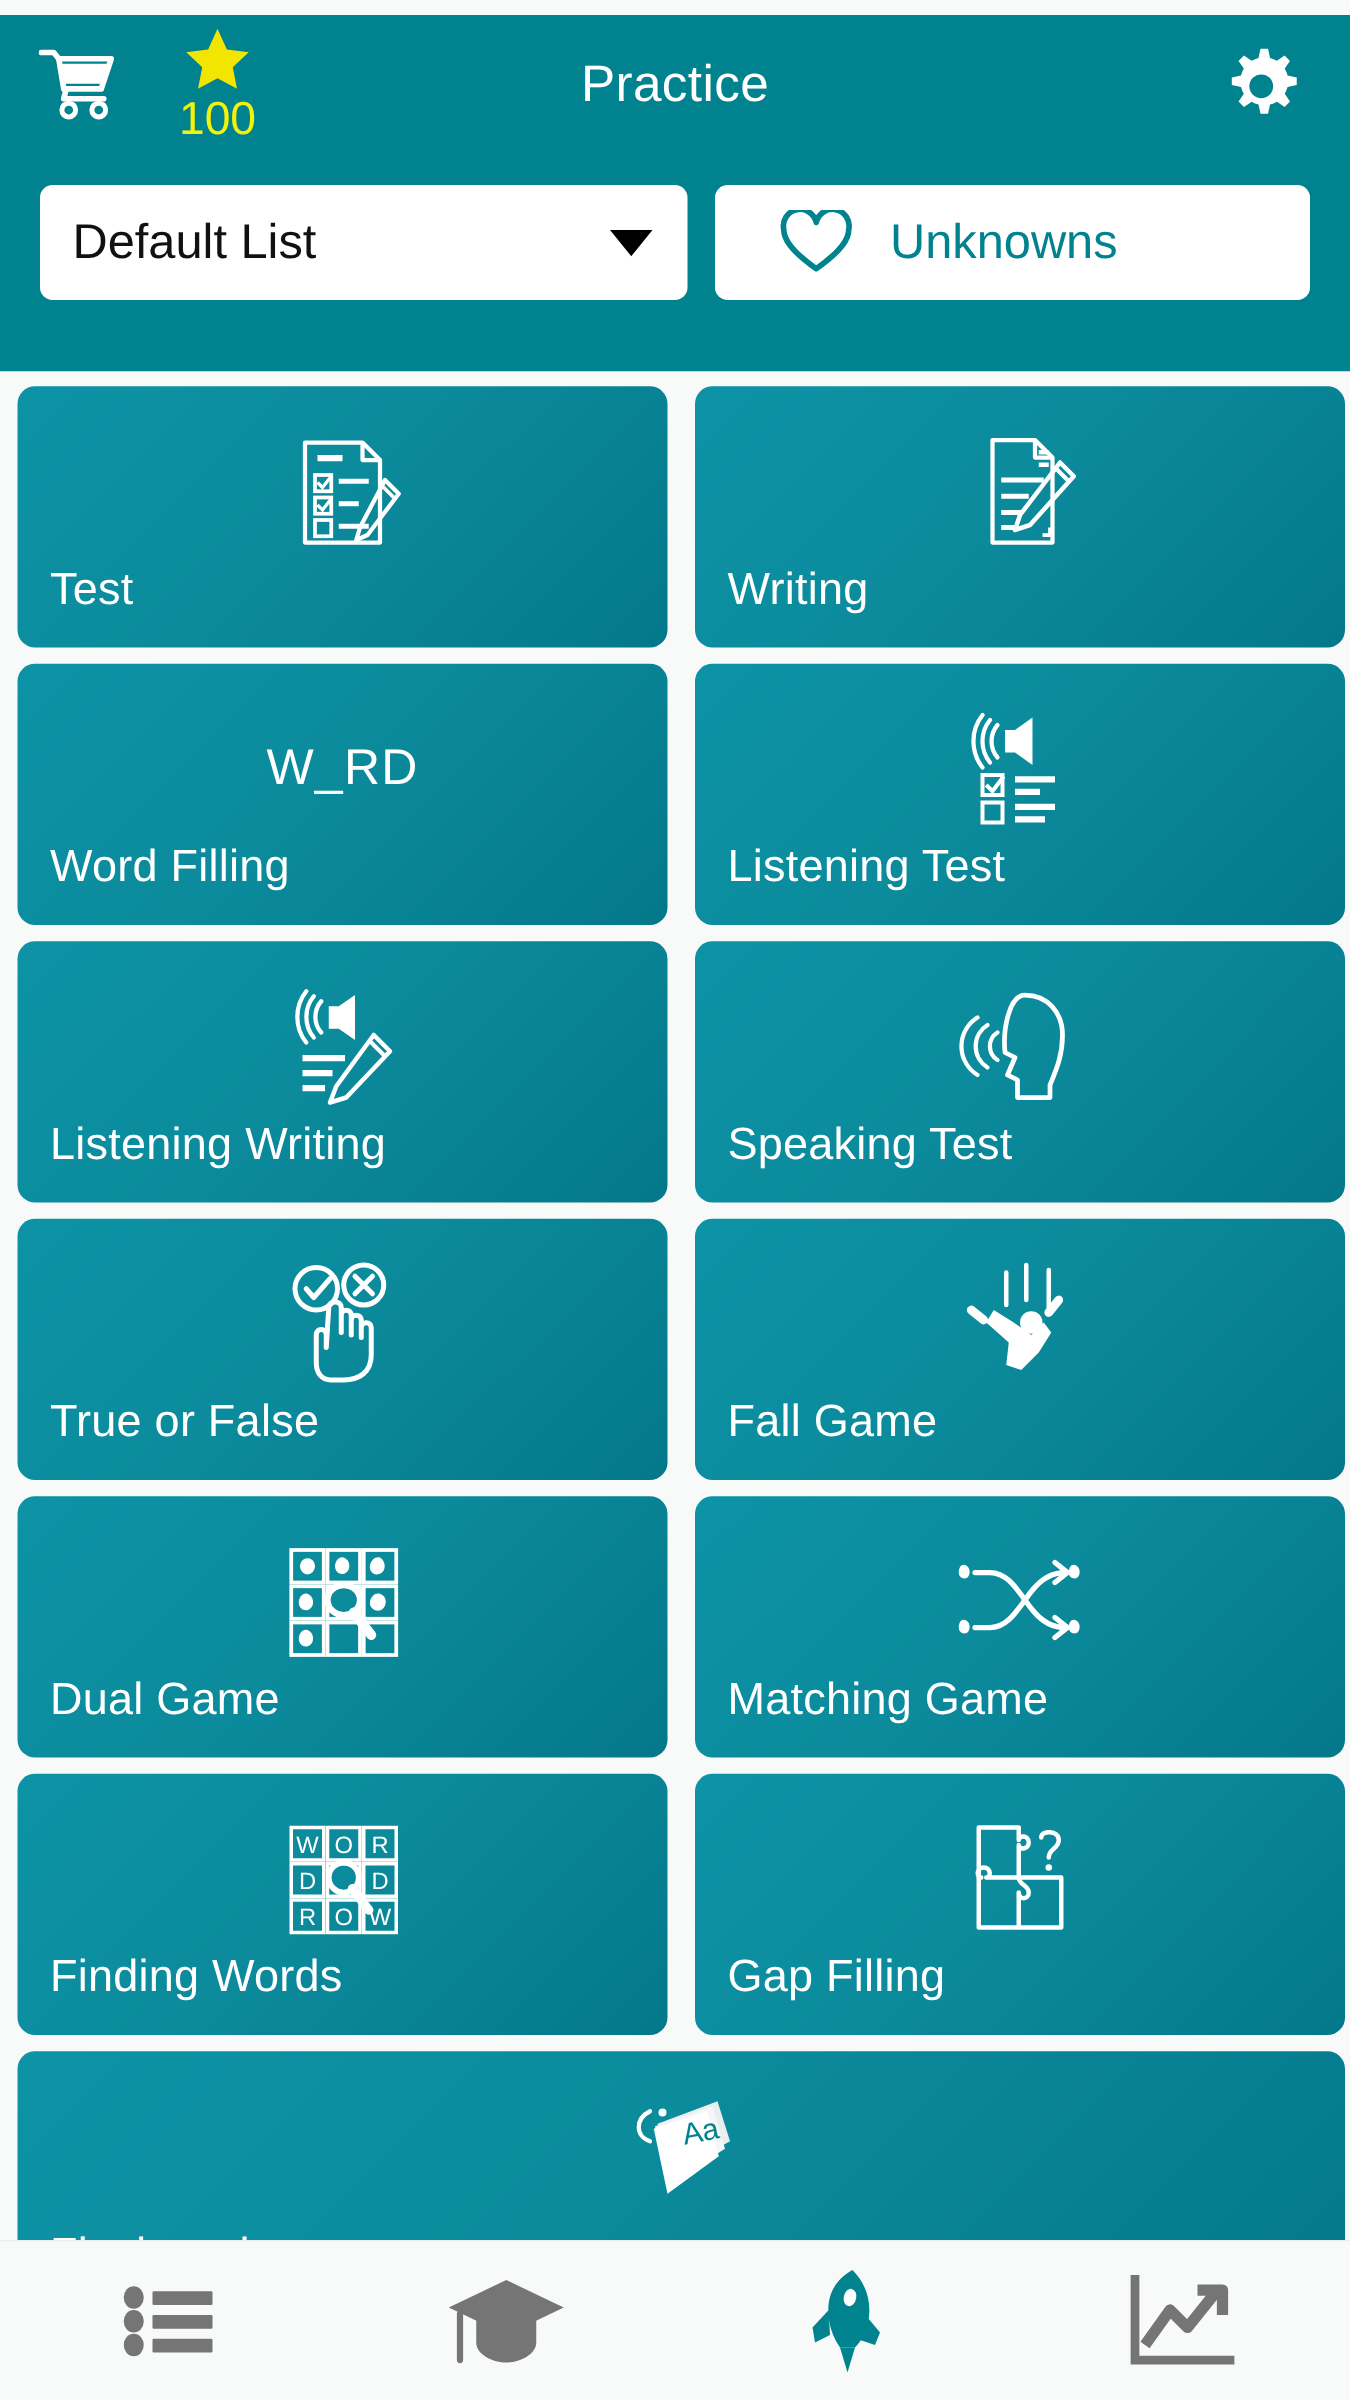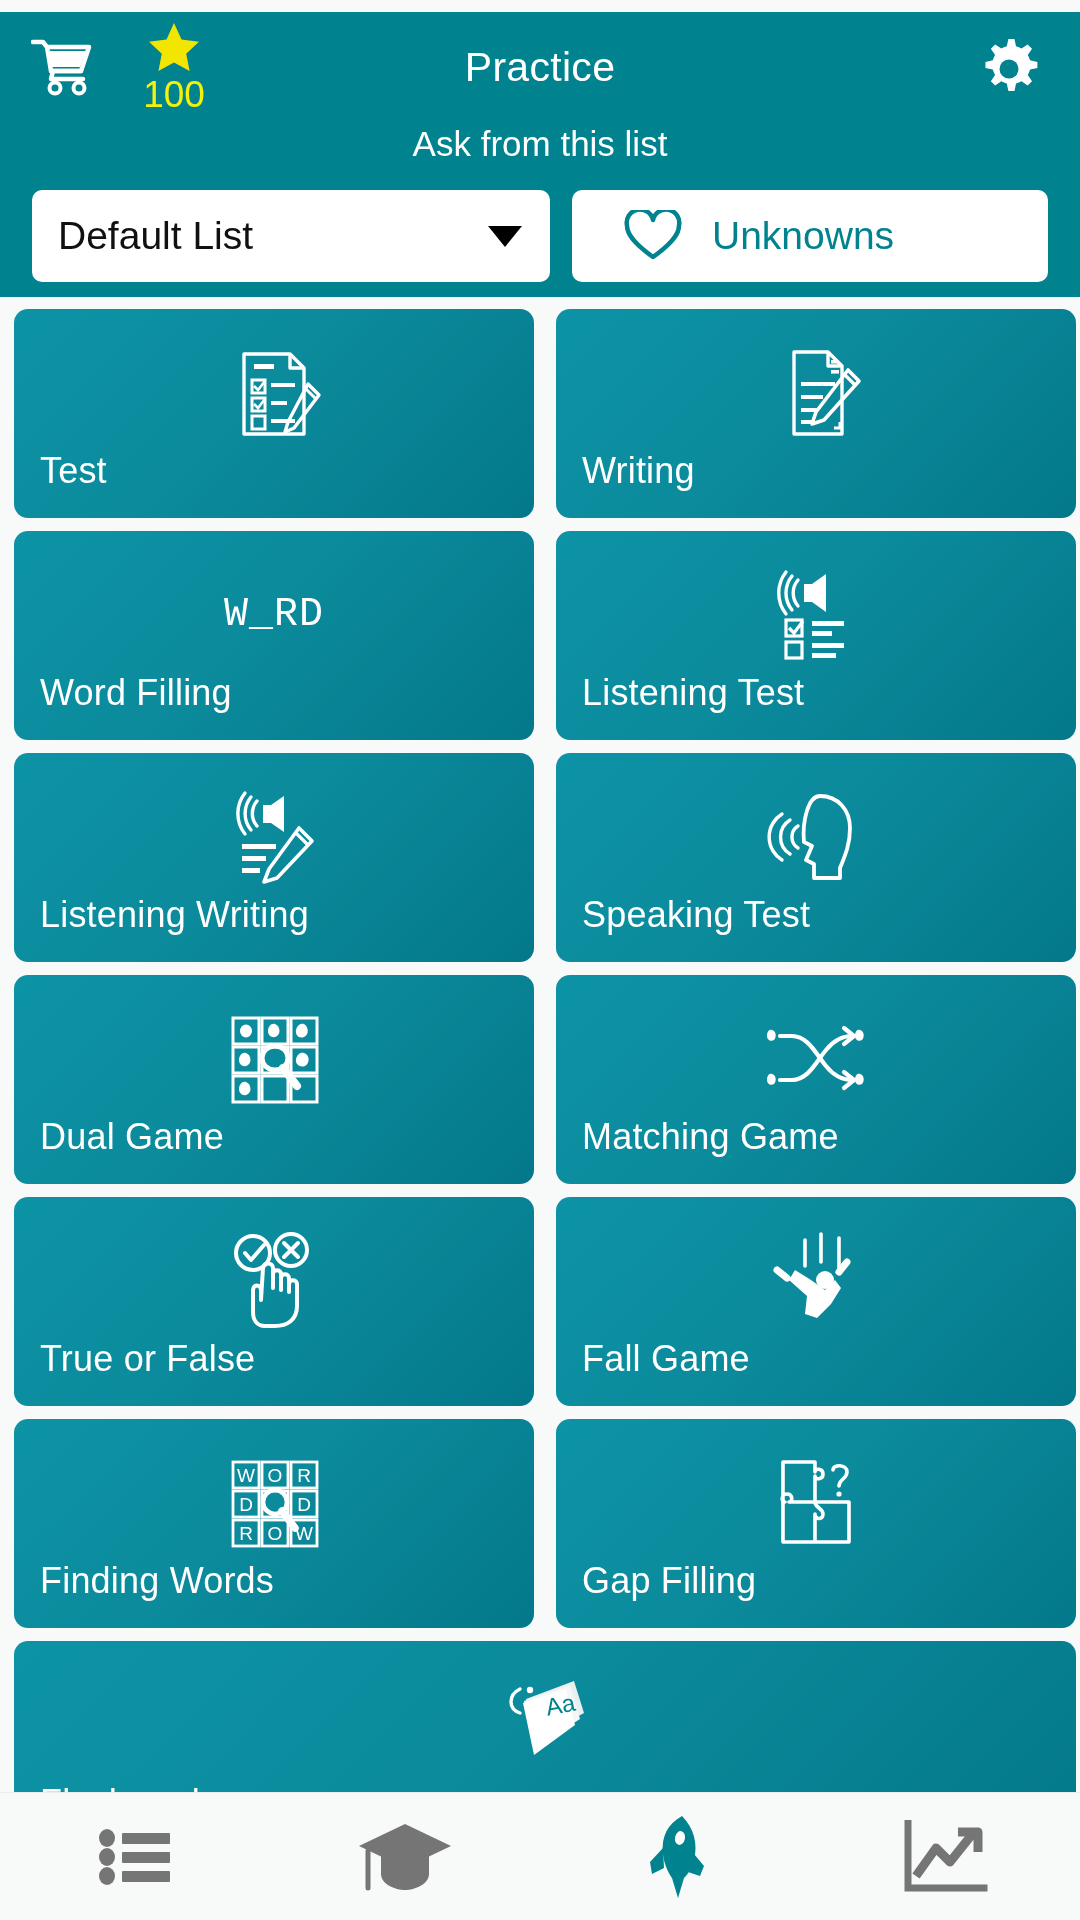--- a/index.html
+++ b/index.html
@@ -163,21 +163,20 @@
     bottom: 26px;
     color: #ffffff;
     font-size: 36px;
     font-weight: 400;
     letter-spacing: 0.2px;
   }
   .wrd-text {
     color: #ffffff;
     font-size: 40px;
     letter-spacing: 1px;
-    font-family: Liberation Mono, monospace;
   }
 
   
   .bottomnav {
     flex: 0 0 128px;
     background: #f8fafa;
     border-top: 1px solid #ececec;
     display: flex;
     align-items: center;
   }
@@ -228,21 +227,20 @@
       <div class="gear-btn">
         <span>
           <svg width="62" height="62" viewBox="0 0 62 62">
             <path fill="#ffffff" d="M31 0 l6.2 0 l1.6 7.5 a24 24 0 0 1 5.6 2.3 l6.3-4.3 l4.4 4.4 l-4.3 6.3 a24 24 0 0 1 2.3 5.6 l7.5 1.6 l0 6.2 l-7.5 1.6 a24 24 0 0 1-2.3 5.6 l4.3 6.3 l-4.4 4.4 l-6.3-4.3 a24 24 0 0 1-5.6 2.3 l-1.6 7.5 l-6.2 0 l-1.6-7.5 a24 24 0 0 1-5.6-2.3 l-6.3 4.3 l-4.4-4.4 l4.3-6.3 a24 24 0 0 1-2.3-5.6 l-7.5-1.6 l0-6.2 l7.5-1.6 a24 24 0 0 1 2.3-5.6 l-4.3-6.3 l4.4-4.4 l6.3 4.3 a24 24 0 0 1 5.6-2.3 Z" transform="translate(-1,3) scale(0.98)"></path>
             <circle cx="30" cy="33" r="9.5" fill="#00838f"></circle>
           </svg>
         </span>
       </div>
     </div>
 
-    <div class="subtitle">Ask from this list</div>
 
     <div class="selector-row">
       <div class="list-dropdown">
         <span class="list-dropdown-label">Default List</span>
         <span class="caret"></span>
       </div>
 
       <div class="unknowns-btn">
         <span>
           <svg width="58" height="52" viewBox="0 0 58 52">
@@ -347,20 +345,50 @@
       <div class="tile">
         <div class="tile-icon">
           <svg width="104" height="104" viewBox="0 0 104 104">
             <path d="M56 12 C74 12 86 26 86 44 C86 62 80 74 76 84 L76 94 L50 94 L50 80 L42 76 L48 62 L40 58 C38 38 44 12 56 12 Z" fill="none" stroke="#fff" stroke-width="3.8" stroke-linejoin="round"></path>
             <path d="M34 42 a13 13 0 0 0 0 22" fill="none" stroke="#fff" stroke-width="3.4" stroke-linecap="round"></path>
             <path d="M26 36 a20 20 0 0 0 0 34" fill="none" stroke="#fff" stroke-width="3.4" stroke-linecap="round"></path>
             <path d="M18 30 a27 27 0 0 0 0 46" fill="none" stroke="#fff" stroke-width="3.4" stroke-linecap="round"></path>
           </svg>
         </div>
         <div class="tile-label">Speaking Test</div>
+      </div>
+    </div>
+
+    <div class="grid-row">
+      <div class="tile">
+        <div class="tile-icon">
+          <svg width="110" height="104" viewBox="0 0 110 104">
+            <circle cx="34" cy="25" r="17" fill="none" stroke="#fff" stroke-width="4"></circle>
+            <path d="M26 25 l6 7 l13 -15" fill="none" stroke="#fff" stroke-width="4" stroke-linecap="round" stroke-linejoin="round"></path>
+            <circle cx="72" cy="22" r="16" fill="none" stroke="#fff" stroke-width="4"></circle>
+            <path d="M65 15 l14 14 M79 15 l-14 14" stroke="#fff" stroke-width="4" stroke-linecap="round"></path>
+            <path d="M44 40 C44 34 54 34 54 40 L54 60 L54 46 C54 41 62 41 62 46 L62 62 L62 50 C62 45 70 45 70 50 L70 64 L70 56 C70 51 78 51 78 56 L78 78 C78 92 68 98 56 98 L46 98 C38 98 34 92 34 84 L34 62 C34 56 42 56 42 62 L42 72 Z" fill="none" stroke="#fff" stroke-width="4" stroke-linejoin="round"></path>
+          </svg>
+        </div>
+        <div class="tile-label">True or False</div>
+      </div>
+
+      <div class="tile">
+        <div class="tile-icon">
+          <svg width="110" height="104" viewBox="0 0 110 104">
+            <path d="M44 12 L44 38" stroke="#fff" stroke-width="3.6" stroke-linecap="round"></path>
+            <path d="M60 6 L60 34" stroke="#fff" stroke-width="3.6" stroke-linecap="round"></path>
+            <path d="M78 10 L78 40" stroke="#fff" stroke-width="3.6" stroke-linecap="round"></path>
+            <circle cx="64" cy="52" r="9" fill="#fff"></circle>
+            <path d="M50 52 L34 42 L28 52 L46 68 L44 86 L56 90 L70 76 L80 60 L74 52 L64 62 Z" fill="#fff"></path>
+            <path d="M78 44 L86 34" stroke="#fff" stroke-width="7" stroke-linecap="round"></path>
+            <path d="M26 50 L16 42" stroke="#fff" stroke-width="7" stroke-linecap="round"></path>
+          </svg>
+        </div>
+        <div class="tile-label">Fall Game</div>
       </div>
     </div>
 
     <div class="grid-row">
       <div class="tile">
         <div class="tile-icon">
           <svg width="110" height="104" viewBox="0 0 110 104">
             <g fill="none" stroke="#fff" stroke-width="3">
               <rect x="14" y="12" width="26" height="26"></rect>
               <rect x="43" y="12" width="26" height="26"></rect>
@@ -396,50 +424,20 @@
               <path d="M104 24 c4 1 5 7 2 10 c-3 2 -7 0 -7 -4 c0 -4 2 -7 5 -6 Z"></path>
               <path d="M104 68 c4 1 5 7 2 10 c-3 2 -7 0 -7 -4 c0 -4 2 -7 5 -6 Z"></path>
             </g>
             <path d="M24 30 L36 30 C52 30 60 48 70 60 C78 70 86 74 96 74" fill="none" stroke="#fff" stroke-width="4.2" stroke-linecap="round"></path>
             <path d="M24 74 L36 74 C52 74 60 56 70 44 C78 34 86 30 96 30" fill="none" stroke="#fff" stroke-width="4.2" stroke-linecap="round"></path>
             <path d="M88 22 L98 30 L88 38" fill="none" stroke="#fff" stroke-width="4.2" stroke-linecap="round" stroke-linejoin="round"></path>
             <path d="M88 66 L98 74 L88 82" fill="none" stroke="#fff" stroke-width="4.2" stroke-linecap="round" stroke-linejoin="round"></path>
           </svg>
         </div>
         <div class="tile-label">Matching Game</div>
-      </div>
-    </div>
-
-    <div class="grid-row">
-      <div class="tile">
-        <div class="tile-icon">
-          <svg width="110" height="104" viewBox="0 0 110 104">
-            <circle cx="34" cy="25" r="17" fill="none" stroke="#fff" stroke-width="4"></circle>
-            <path d="M26 25 l6 7 l13 -15" fill="none" stroke="#fff" stroke-width="4" stroke-linecap="round" stroke-linejoin="round"></path>
-            <circle cx="72" cy="22" r="16" fill="none" stroke="#fff" stroke-width="4"></circle>
-            <path d="M65 15 l14 14 M79 15 l-14 14" stroke="#fff" stroke-width="4" stroke-linecap="round"></path>
-            <path d="M44 40 C44 34 54 34 54 40 L54 60 L54 46 C54 41 62 41 62 46 L62 62 L62 50 C62 45 70 45 70 50 L70 64 L70 56 C70 51 78 51 78 56 L78 78 C78 92 68 98 56 98 L46 98 C38 98 34 92 34 84 L34 62 C34 56 42 56 42 62 L42 72 Z" fill="none" stroke="#fff" stroke-width="4" stroke-linejoin="round"></path>
-          </svg>
-        </div>
-        <div class="tile-label">True or False</div>
-      </div>
-
-      <div class="tile">
-        <div class="tile-icon">
-          <svg width="110" height="104" viewBox="0 0 110 104">
-            <path d="M44 12 L44 38" stroke="#fff" stroke-width="3.6" stroke-linecap="round"></path>
-            <path d="M60 6 L60 34" stroke="#fff" stroke-width="3.6" stroke-linecap="round"></path>
-            <path d="M78 10 L78 40" stroke="#fff" stroke-width="3.6" stroke-linecap="round"></path>
-            <circle cx="64" cy="52" r="9" fill="#fff"></circle>
-            <path d="M50 52 L34 42 L28 52 L46 68 L44 86 L56 90 L70 76 L80 60 L74 52 L64 62 Z" fill="#fff"></path>
-            <path d="M78 44 L86 34" stroke="#fff" stroke-width="7" stroke-linecap="round"></path>
-            <path d="M26 50 L16 42" stroke="#fff" stroke-width="7" stroke-linecap="round"></path>
-          </svg>
-        </div>
-        <div class="tile-label">Fall Game</div>
       </div>
     </div>
 
     <div class="grid-row">
       <div class="tile">
         <div class="tile-icon">
           <svg width="110" height="104" viewBox="0 0 110 104">
             <g fill="none" stroke="#fff" stroke-width="2.8">
               <rect x="14" y="12" width="26" height="26"></rect>
               <rect x="43" y="12" width="26" height="26"></rect>

